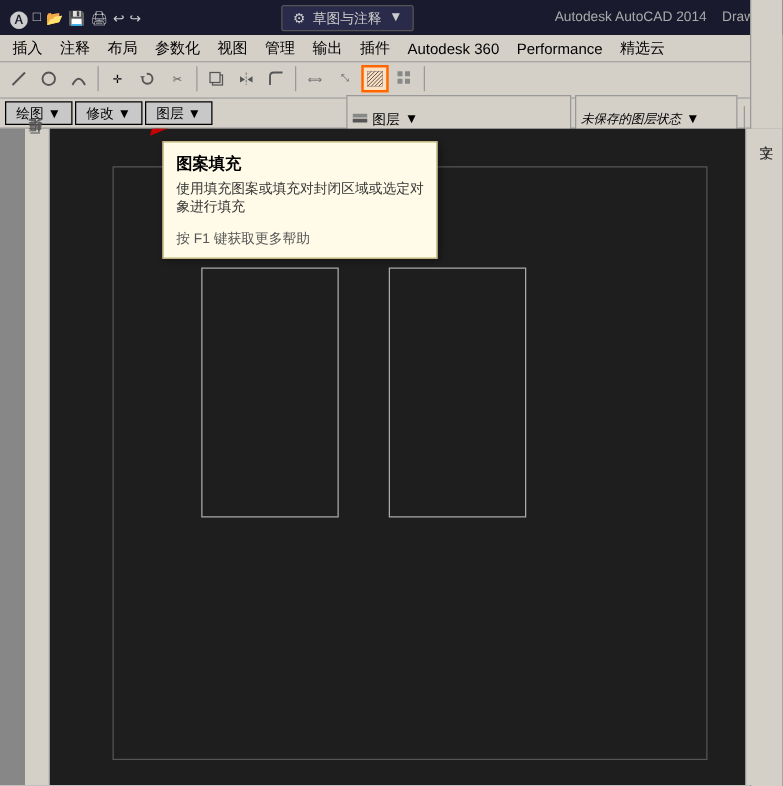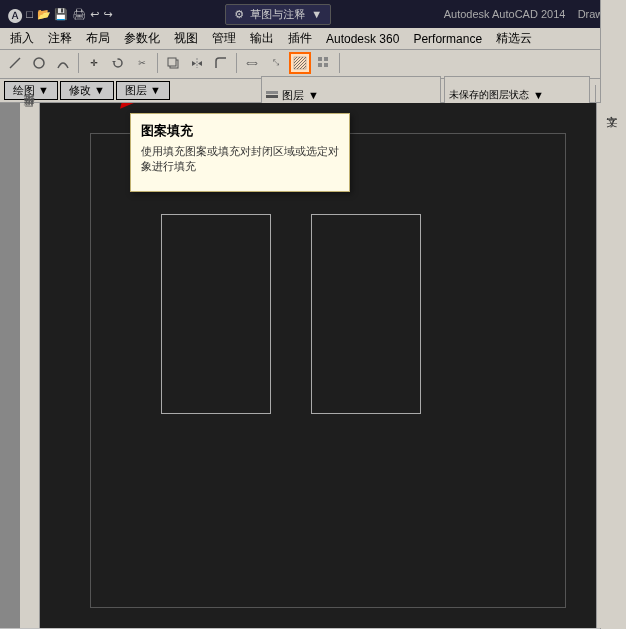--- a/index.html
+++ b/index.html
@@ -104,21 +104,22 @@
       padding: 18px 4px;
       display: flex;
       align-items: center;
       gap: 4px;
       cursor: pointer;
     }
     .layer-dropdown {
       width: 180px;
     }
     .state-dropdown {
-      width: 146px;
+      width: 130px;
+      font-style: italic;
     }
 
     
     .draw-toolbar {
       background: #d4d0c8;
       height: 24px;
       display: flex;
       align-items: center;
       padding: 0 4px;
       border-bottom: 1px solid #999;
@@ -438,20 +439,21 @@
             <polygon points="0 0, 6 3, 0 6" fill="#cc0000"></polygon>
           </marker>
         </defs>
         <line x1="25" y1="5" x2="5" y2="28" stroke="#cc0000" stroke-width="2.5" marker-end="url(#arrowhead)"></line>
       </svg>
     </div>
 
     <div class="tooltip-popup">
       <div class="tooltip-title">图案填充</div>
       <div class="tooltip-desc">使用填充图案或填充对封闭区域或选定对象进行填充</div>
+      <div class="tooltip-hint">按 F1 键获取更多帮助</div>
     </div>
 
     <div class="drawing-viewport">
       <div class="drawing-box-left"></div>
       <div class="drawing-box-right"></div>
     </div>
 
   </div>
 
   <div style="width: 30px; background: #d4d0c8; border-left: 1px solid #999; display: flex; align-items: flex-start; justify-content: center; padding-top: 4px;">

